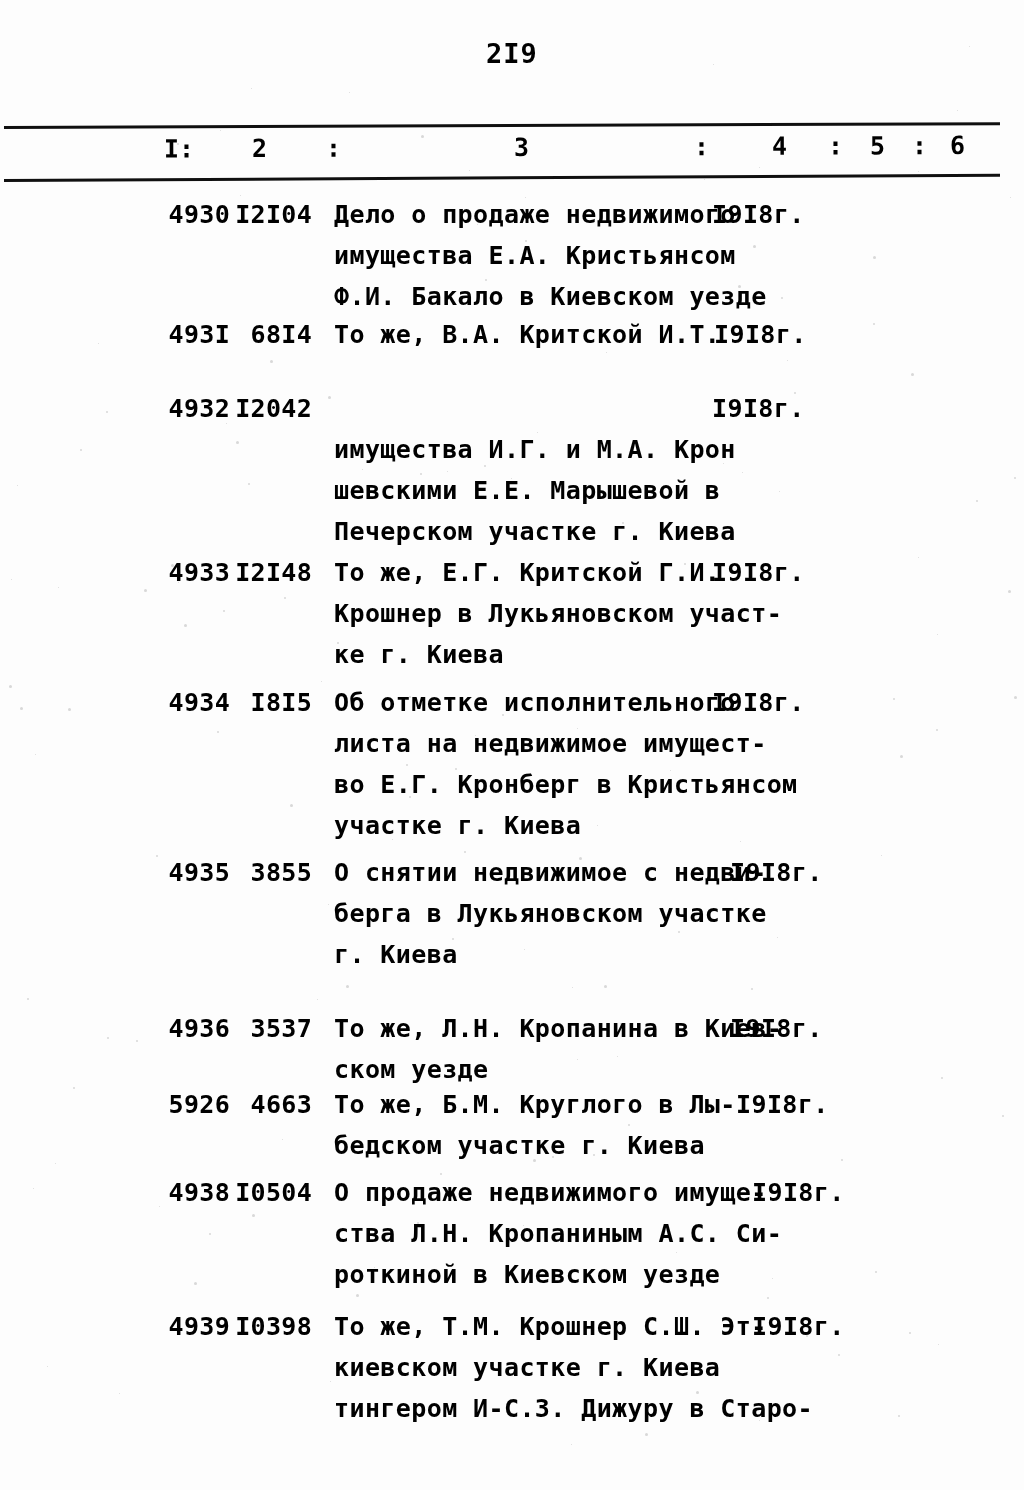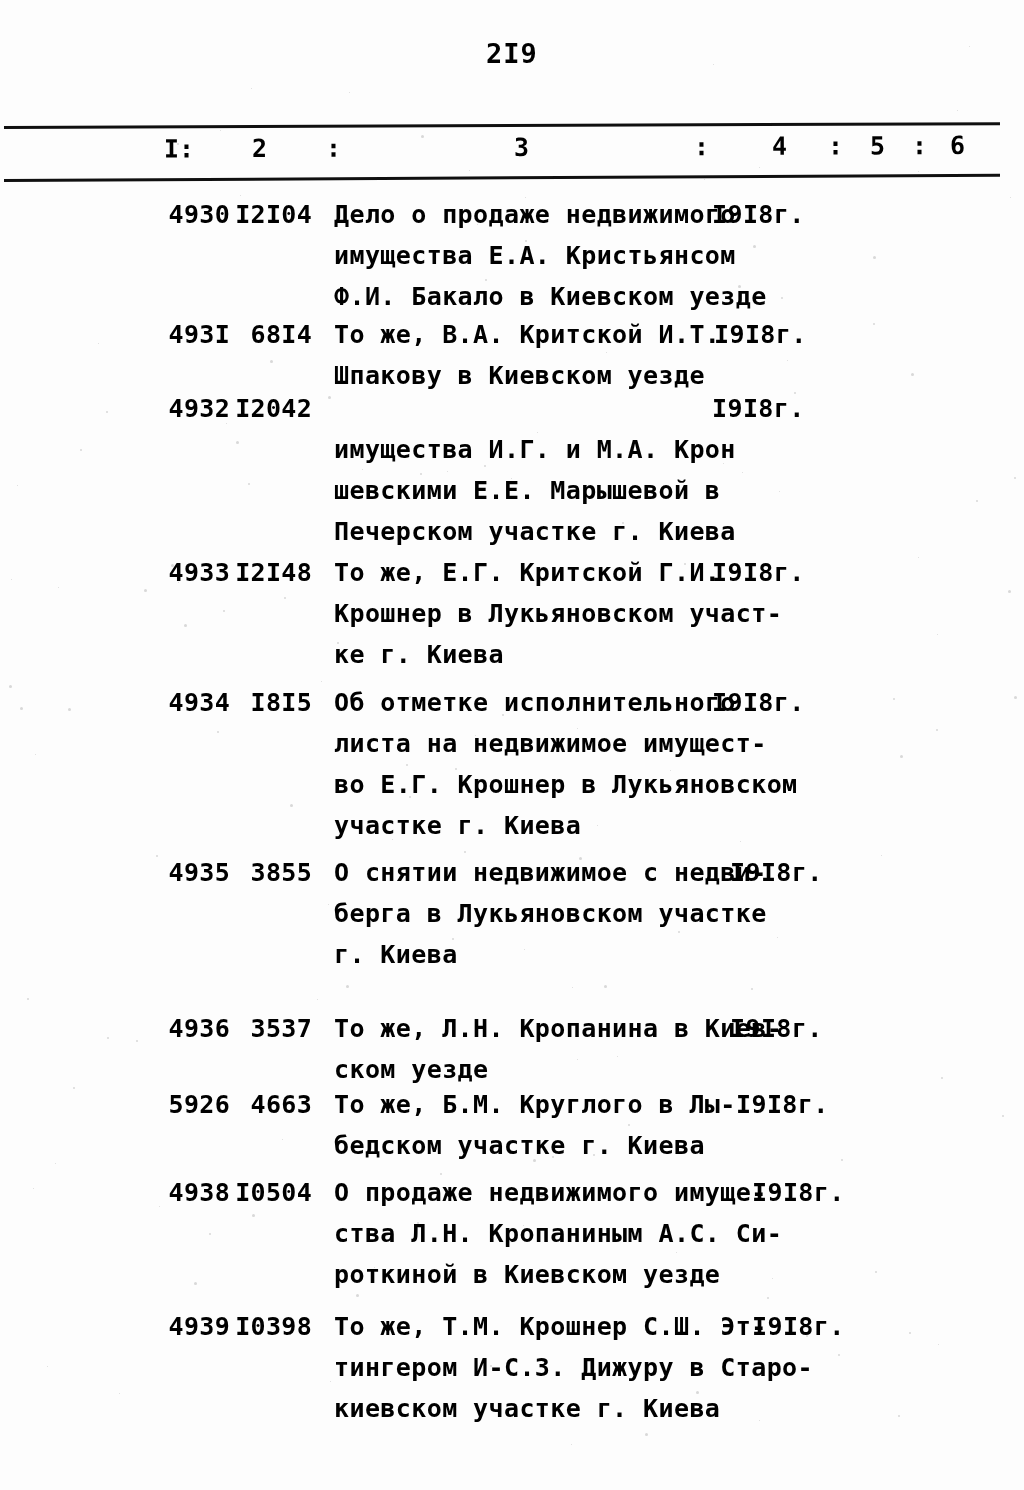--- a/index.html
+++ b/index.html
@@ -318,23 +318,20 @@
         <div class="col-desc">Ф.И. Бакало в Киевском уезде</div>
       </div>
     </div>
     <div class="entry" style="top: 320px;">
       <div class="line">
         <div class="col-num">493I</div>
         <div class="col-file">68I4</div>
         <div class="col-date" style="left: 714px;">I9I8г.</div>
         <div class="col-desc">То же, В.А. Критской И.Т.</div>
       </div>
-      <div class="line">
-        <div class="col-desc">Шпакову в Киевском уезде</div>
-      </div>
     </div>
     <div class="entry" style="top: 394px;">
       <div class="line">
         <div class="col-num">4932</div>
         <div class="col-file">I2042</div>
         <div class="col-date" style="left: 712px;">I9I8г.</div>
       </div>
       <div class="line">
         <div class="col-desc">имущества И.Г. и М.А. Крон</div>
       </div>
@@ -363,21 +360,21 @@
       <div class="line">
         <div class="col-num">4934</div>
         <div class="col-file">I8I5</div>
         <div class="col-date" style="left: 712px;">I9I8г.</div>
         <div class="col-desc">Об отметке исполнительного</div>
       </div>
       <div class="line">
         <div class="col-desc">листа на недвижимое имущест-</div>
       </div>
       <div class="line">
-        <div class="col-desc">во Е.Г. Крошнер в Лукьяновском</div>
+        <div class="col-desc">во Е.Г. Кронберг в Кристьянсом</div>
       </div>
       <div class="line">
         <div class="col-desc">участке г. Киева</div>
       </div>
     </div>
     <div class="entry" style="top: 858px;">
       <div class="line">
         <div class="col-num">4935</div>
         <div class="col-file">3855</div>
         <div class="col-date" style="left: 730px;">I9I8г.</div>
@@ -427,19 +424,19 @@
       </div>
     </div>
     <div class="entry" style="top: 1312px;">
       <div class="line">
         <div class="col-num">4939</div>
         <div class="col-file">I0398</div>
         <div class="col-date" style="left: 752px;">I9I8г.</div>
         <div class="col-desc">То же, Т.М. Крошнер С.Ш. Эт-</div>
       </div>
       <div class="line">
+        <div class="col-desc">киевском участке г. Киева</div>
+      </div>
+      <div class="line">
         <div class="col-desc">тингером И-С.З. Дижуру в Старо-</div>
       </div>
-      <div class="line">
-        <div class="col-desc">киевском участке г. Киева</div>
-      </div>
     </div>
   </div>
 
 </body></html>

